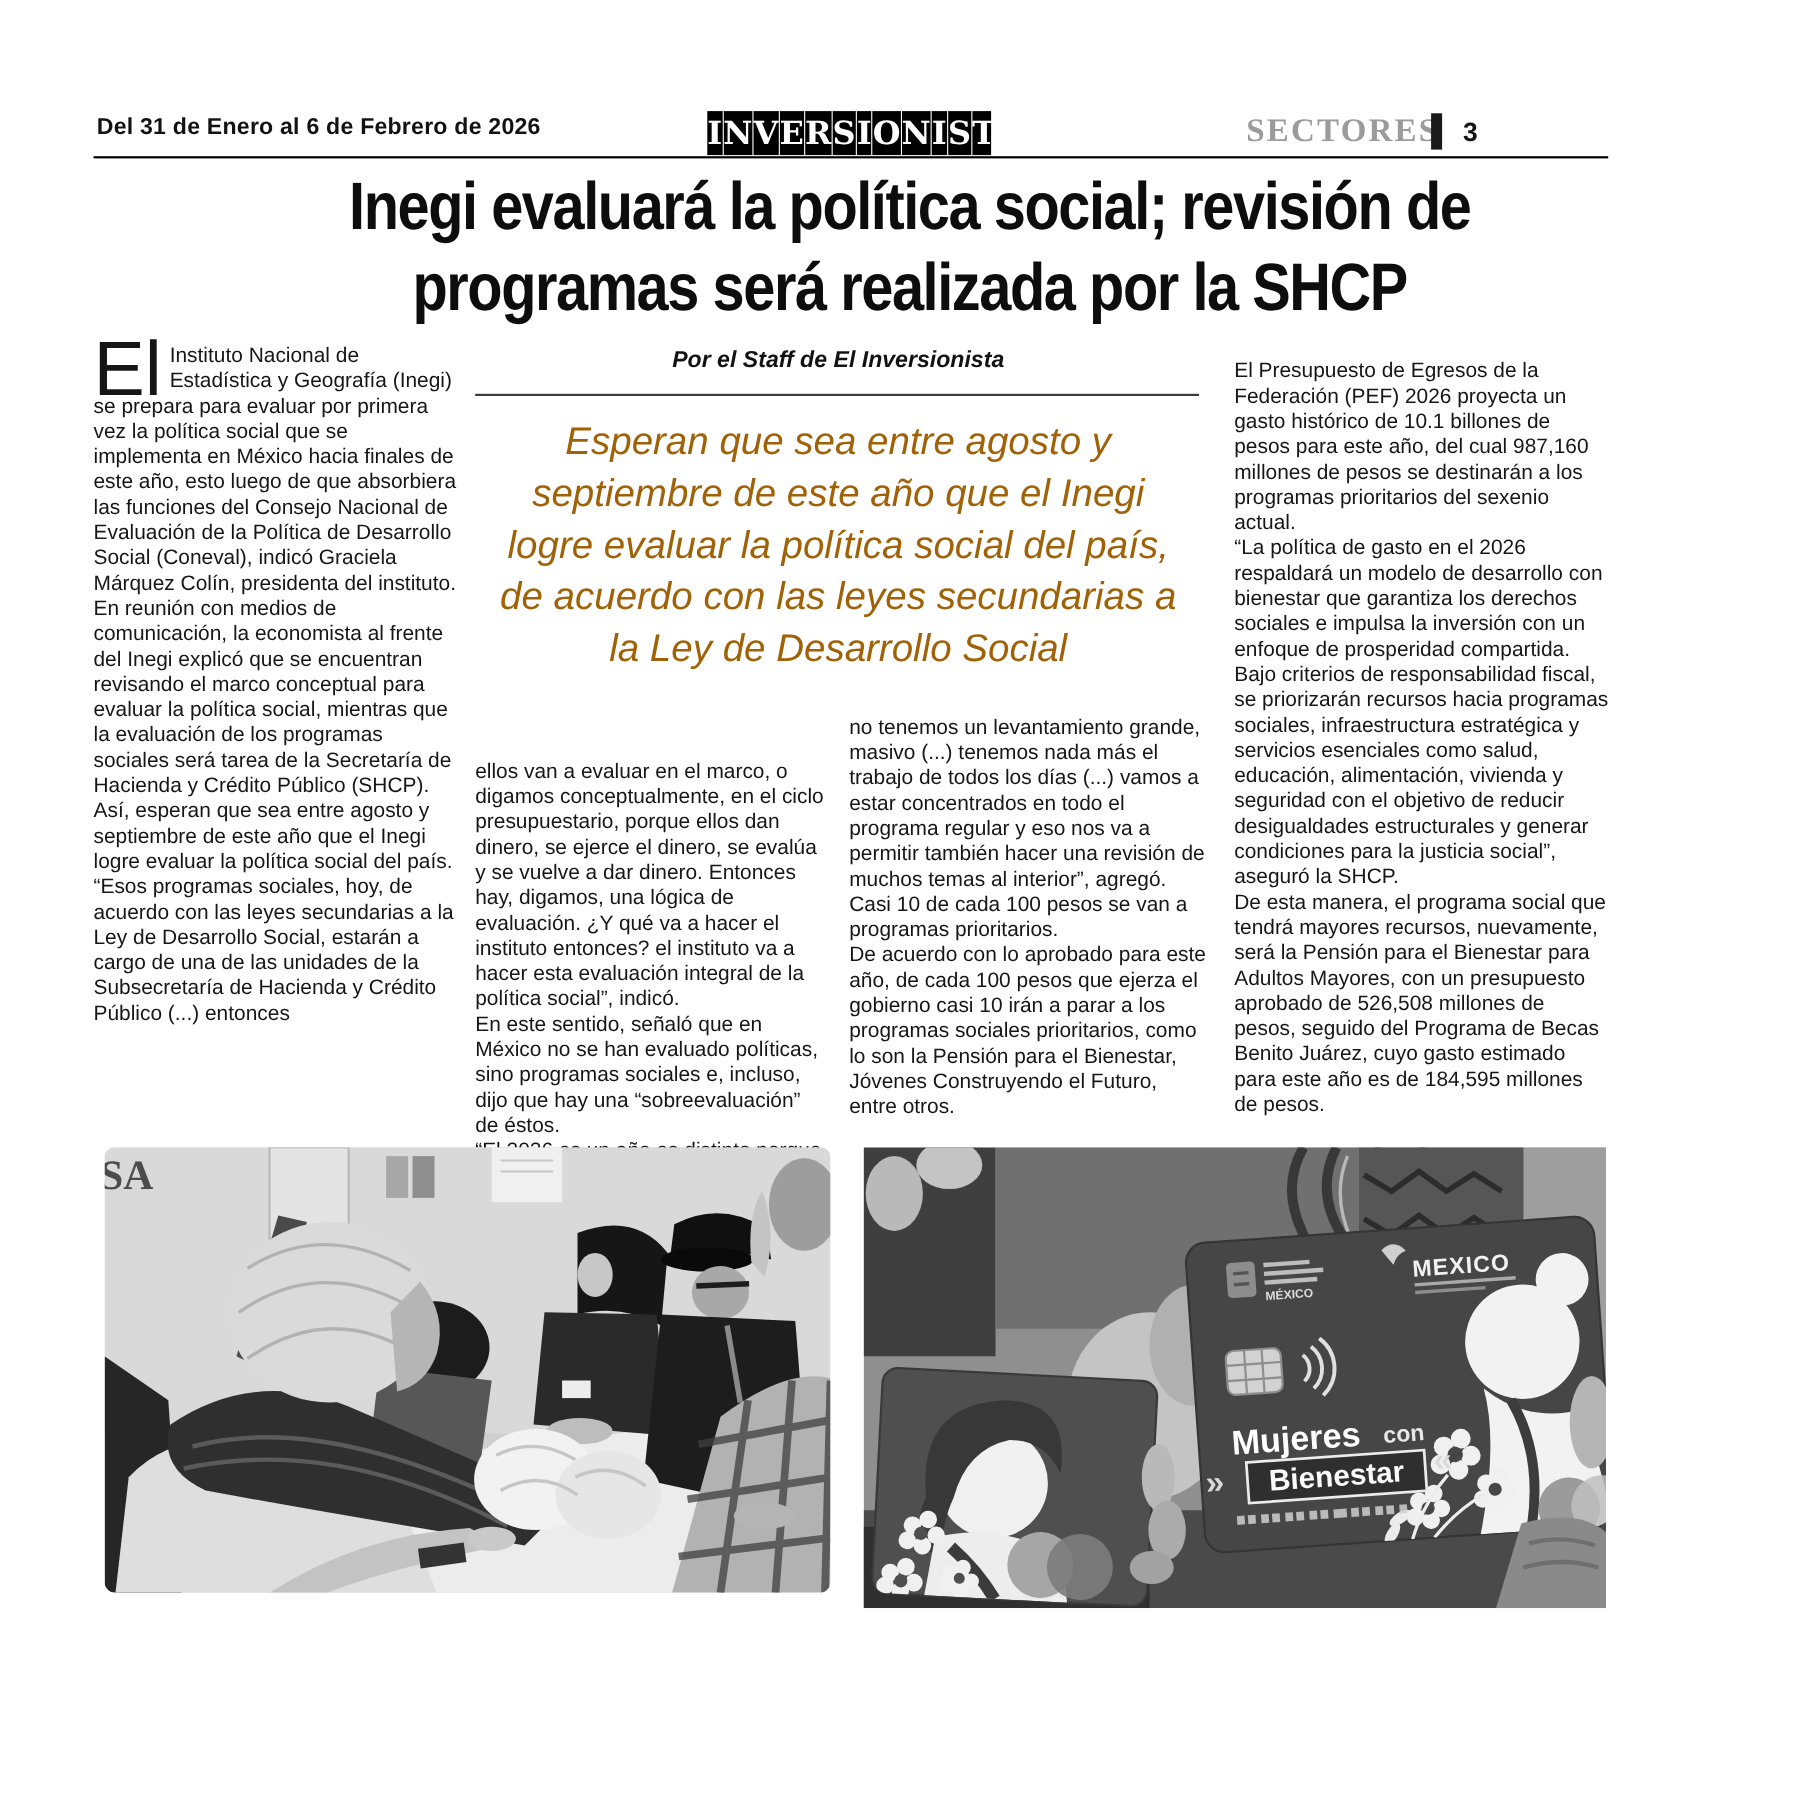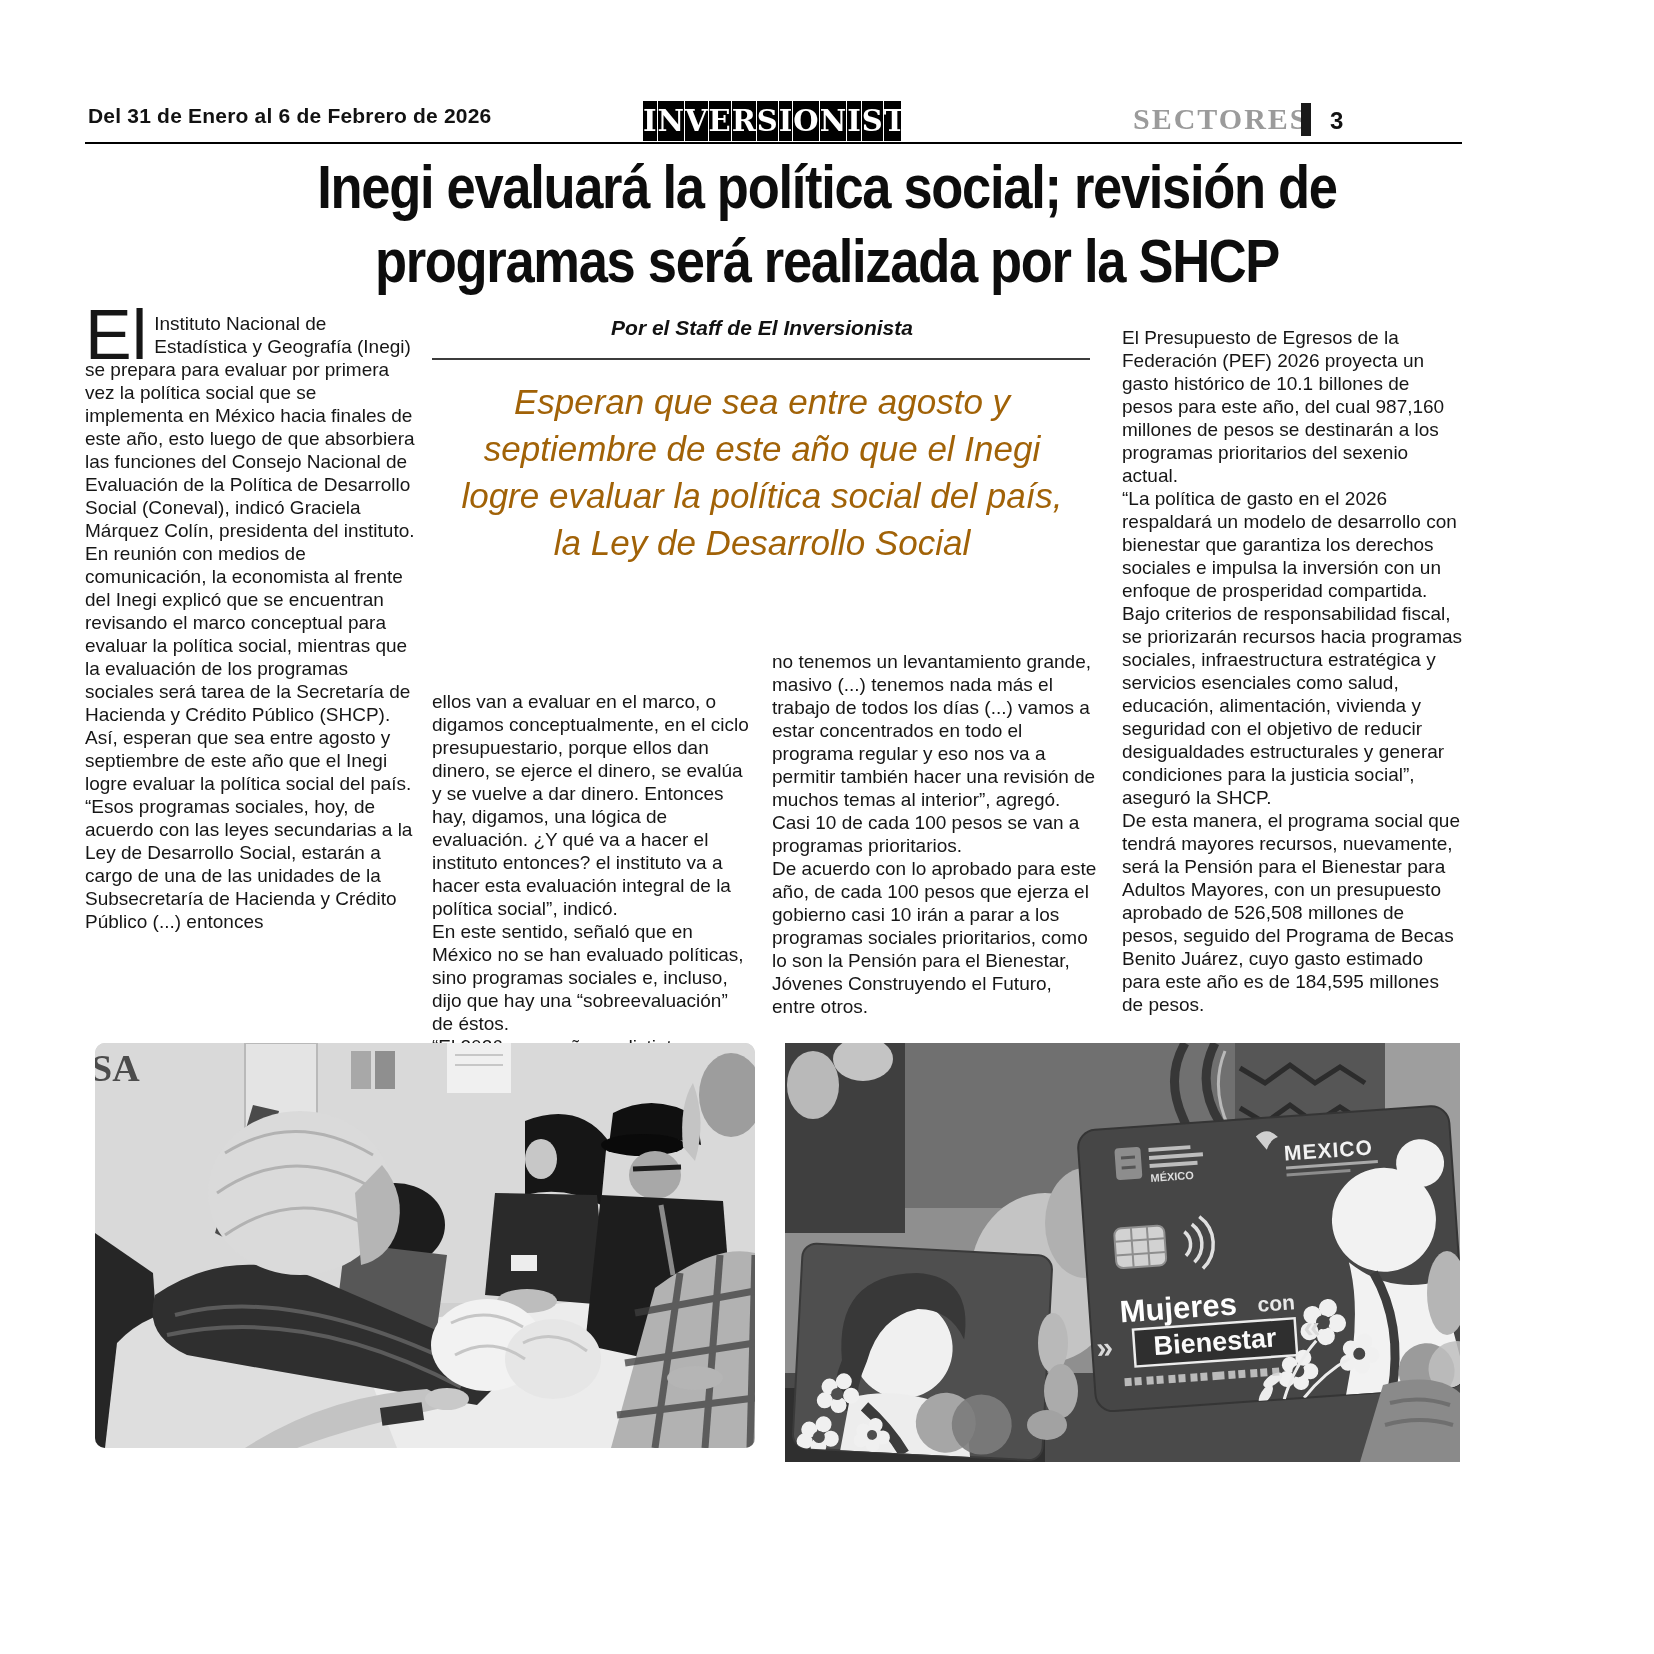--- a/index.html
+++ b/index.html
@@ -80,20 +80,21 @@
     <div>Inegi evaluará la política social; revisión de</div>
     <div>programas será realizada por la SHCP</div>
   </div>
 
   <div class="byline">Por el Staff de El Inversionista</div>
   <div class="byline-rule"></div>
   <div class="pullquote">
     <div>Esperan que sea entre agosto y</div>
     <div>septiembre de este año que el Inegi</div>
     <div>logre evaluar la política social del país,</div>
+    <div>de acuerdo con las leyes secundarias a</div>
     <div>la Ley de Desarrollo Social</div>
   </div>
 
   <div class="bodycol col-left">
     <p><span class="dropcap">El</span><span>Instituto Nacional de Estadística y Geografía (Inegi) se prepara para evaluar por primera vez la política social que se implementa en México hacia finales de este año, esto luego de que absorbiera las funciones del Consejo Nacional de Evaluación de la Política de Desarrollo Social (Coneval), indicó Graciela Márquez Colín, presidenta del instituto.</span></p>
     <p>En reunión con medios de comunicación, la economista al frente del Inegi explicó que se encuentran revisando el marco conceptual para evaluar la política social, mientras que la evaluación de los programas sociales será tarea de la Secretaría de Hacienda y Crédito Público (SHCP).</p>
     <p>Así, esperan que sea entre agosto y septiembre de este año que el Inegi logre evaluar la política social del país.</p>
     <p>“Esos programas sociales, hoy, de acuerdo con las leyes secundarias a la Ley de Desarrollo Social, estarán a cargo de una de las unidades de la Subsecretaría de Hacienda y Crédito Público (...) entonces</p>
   </div>
 

